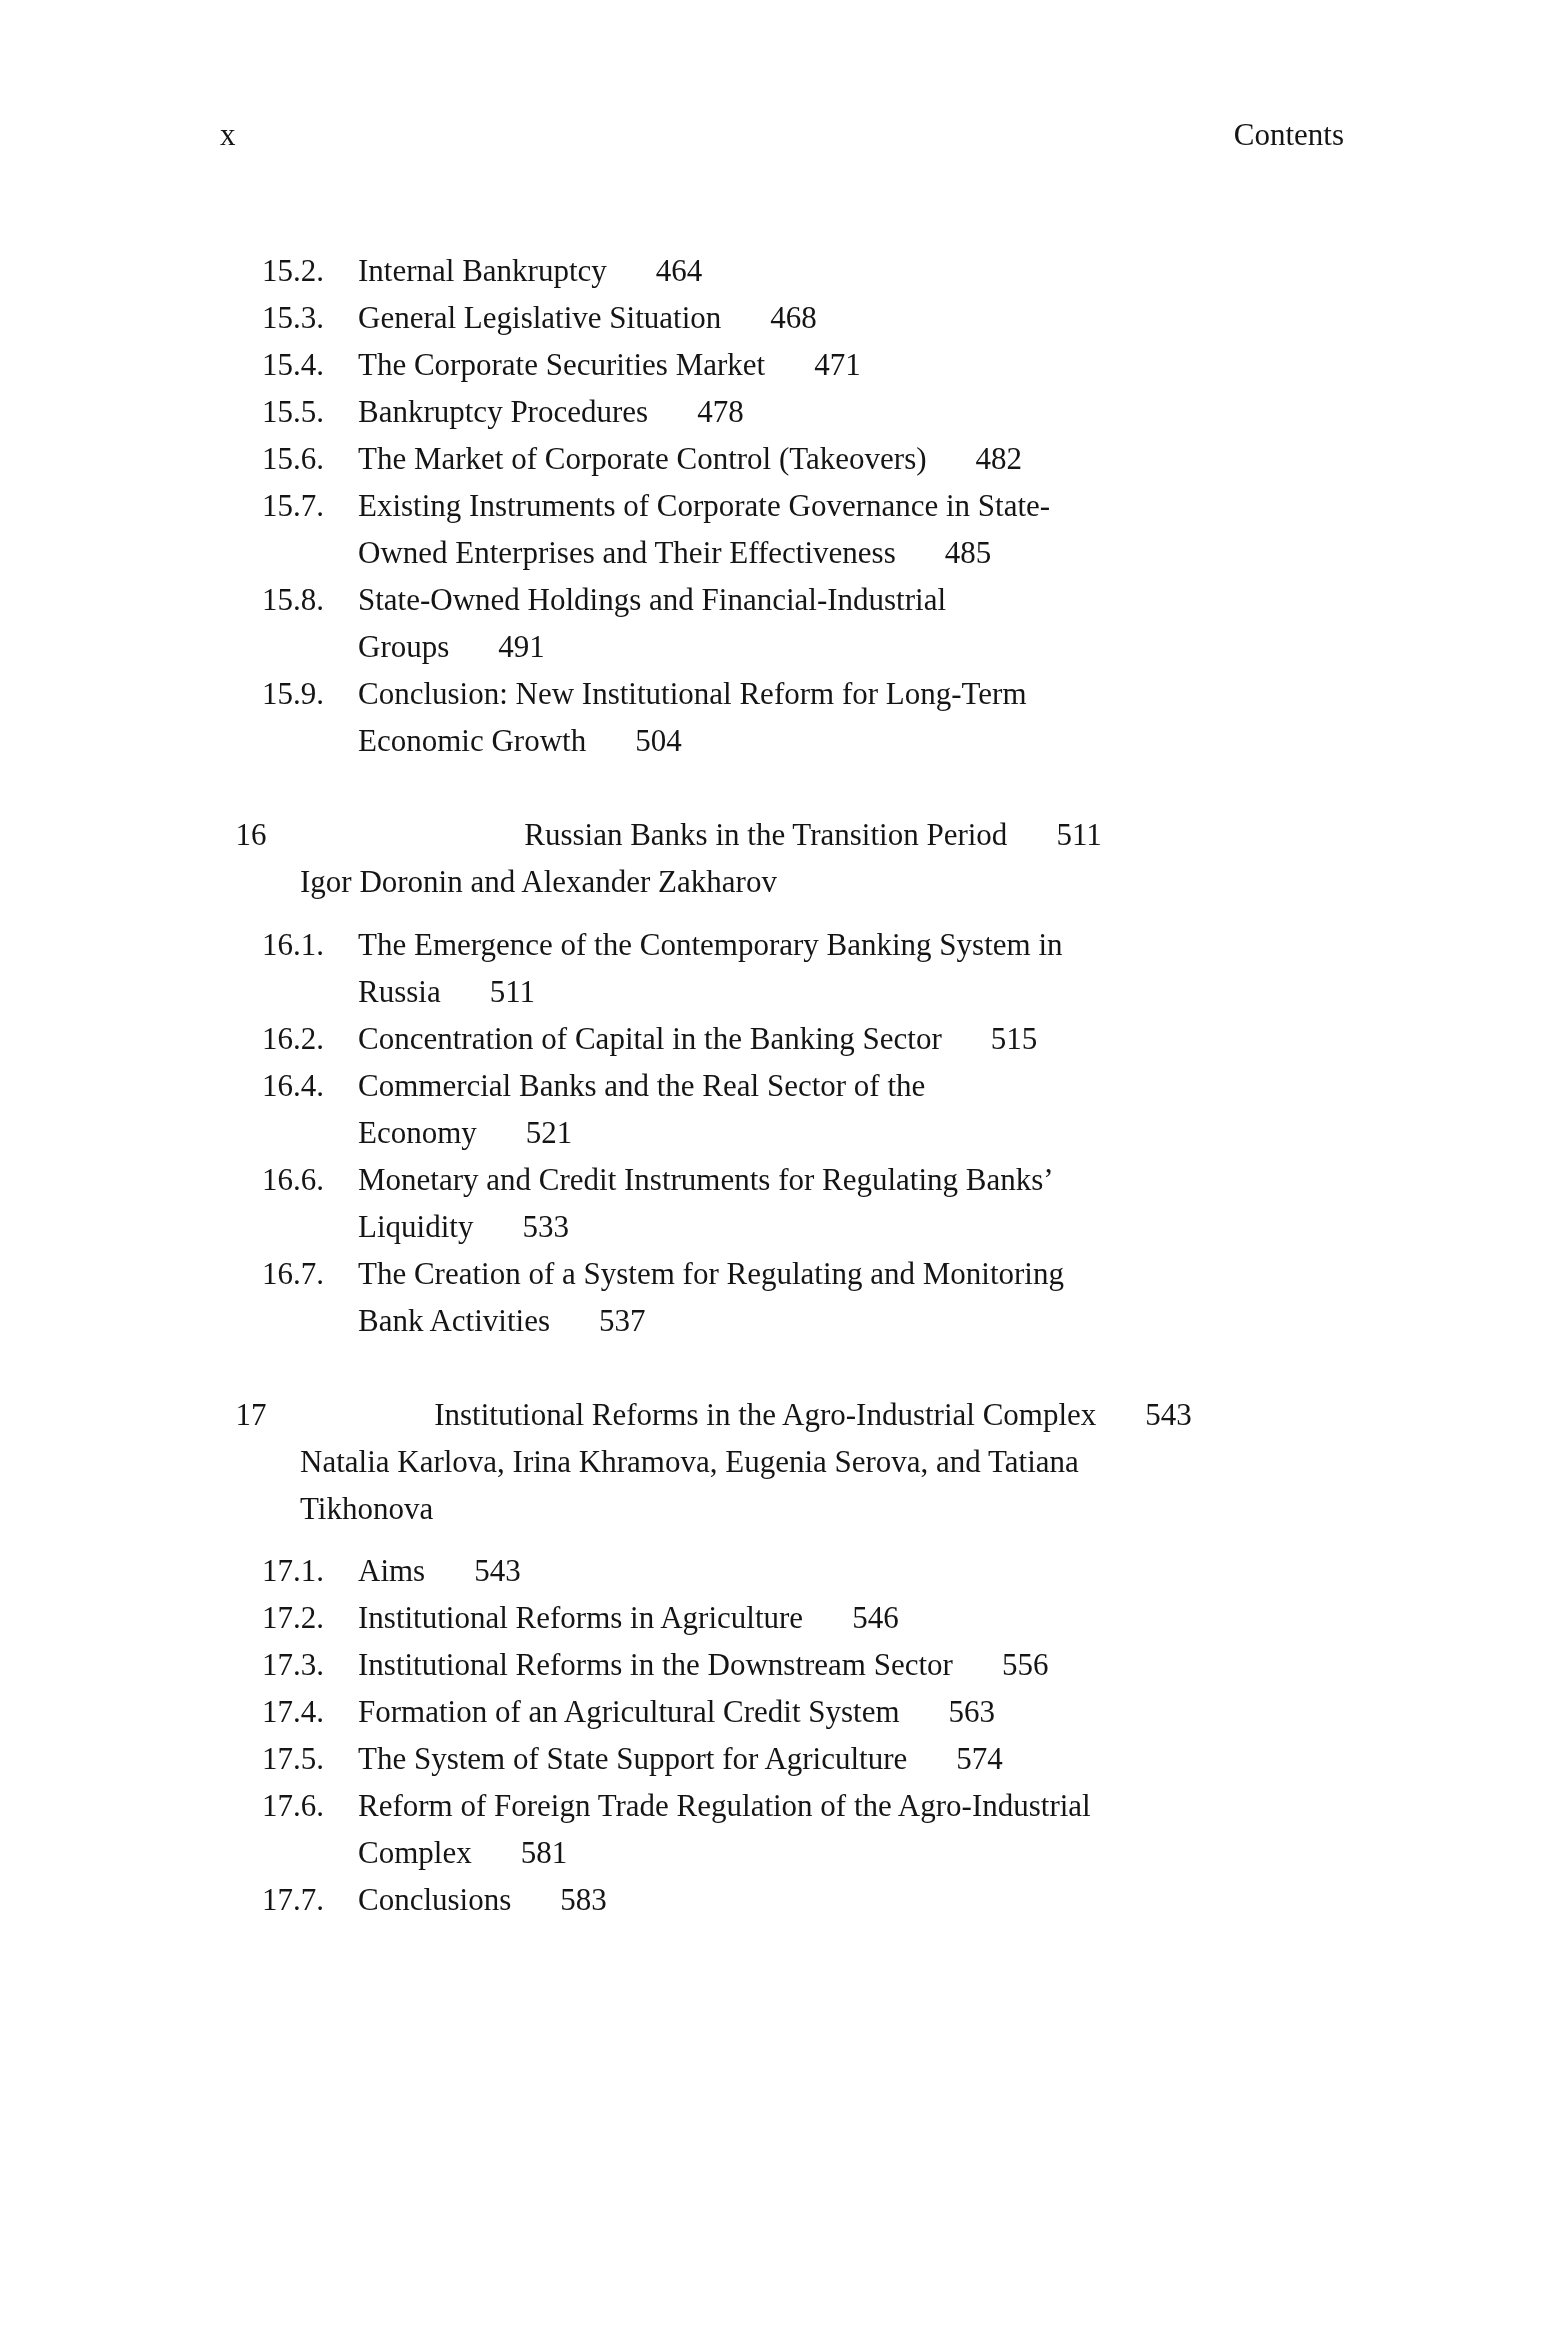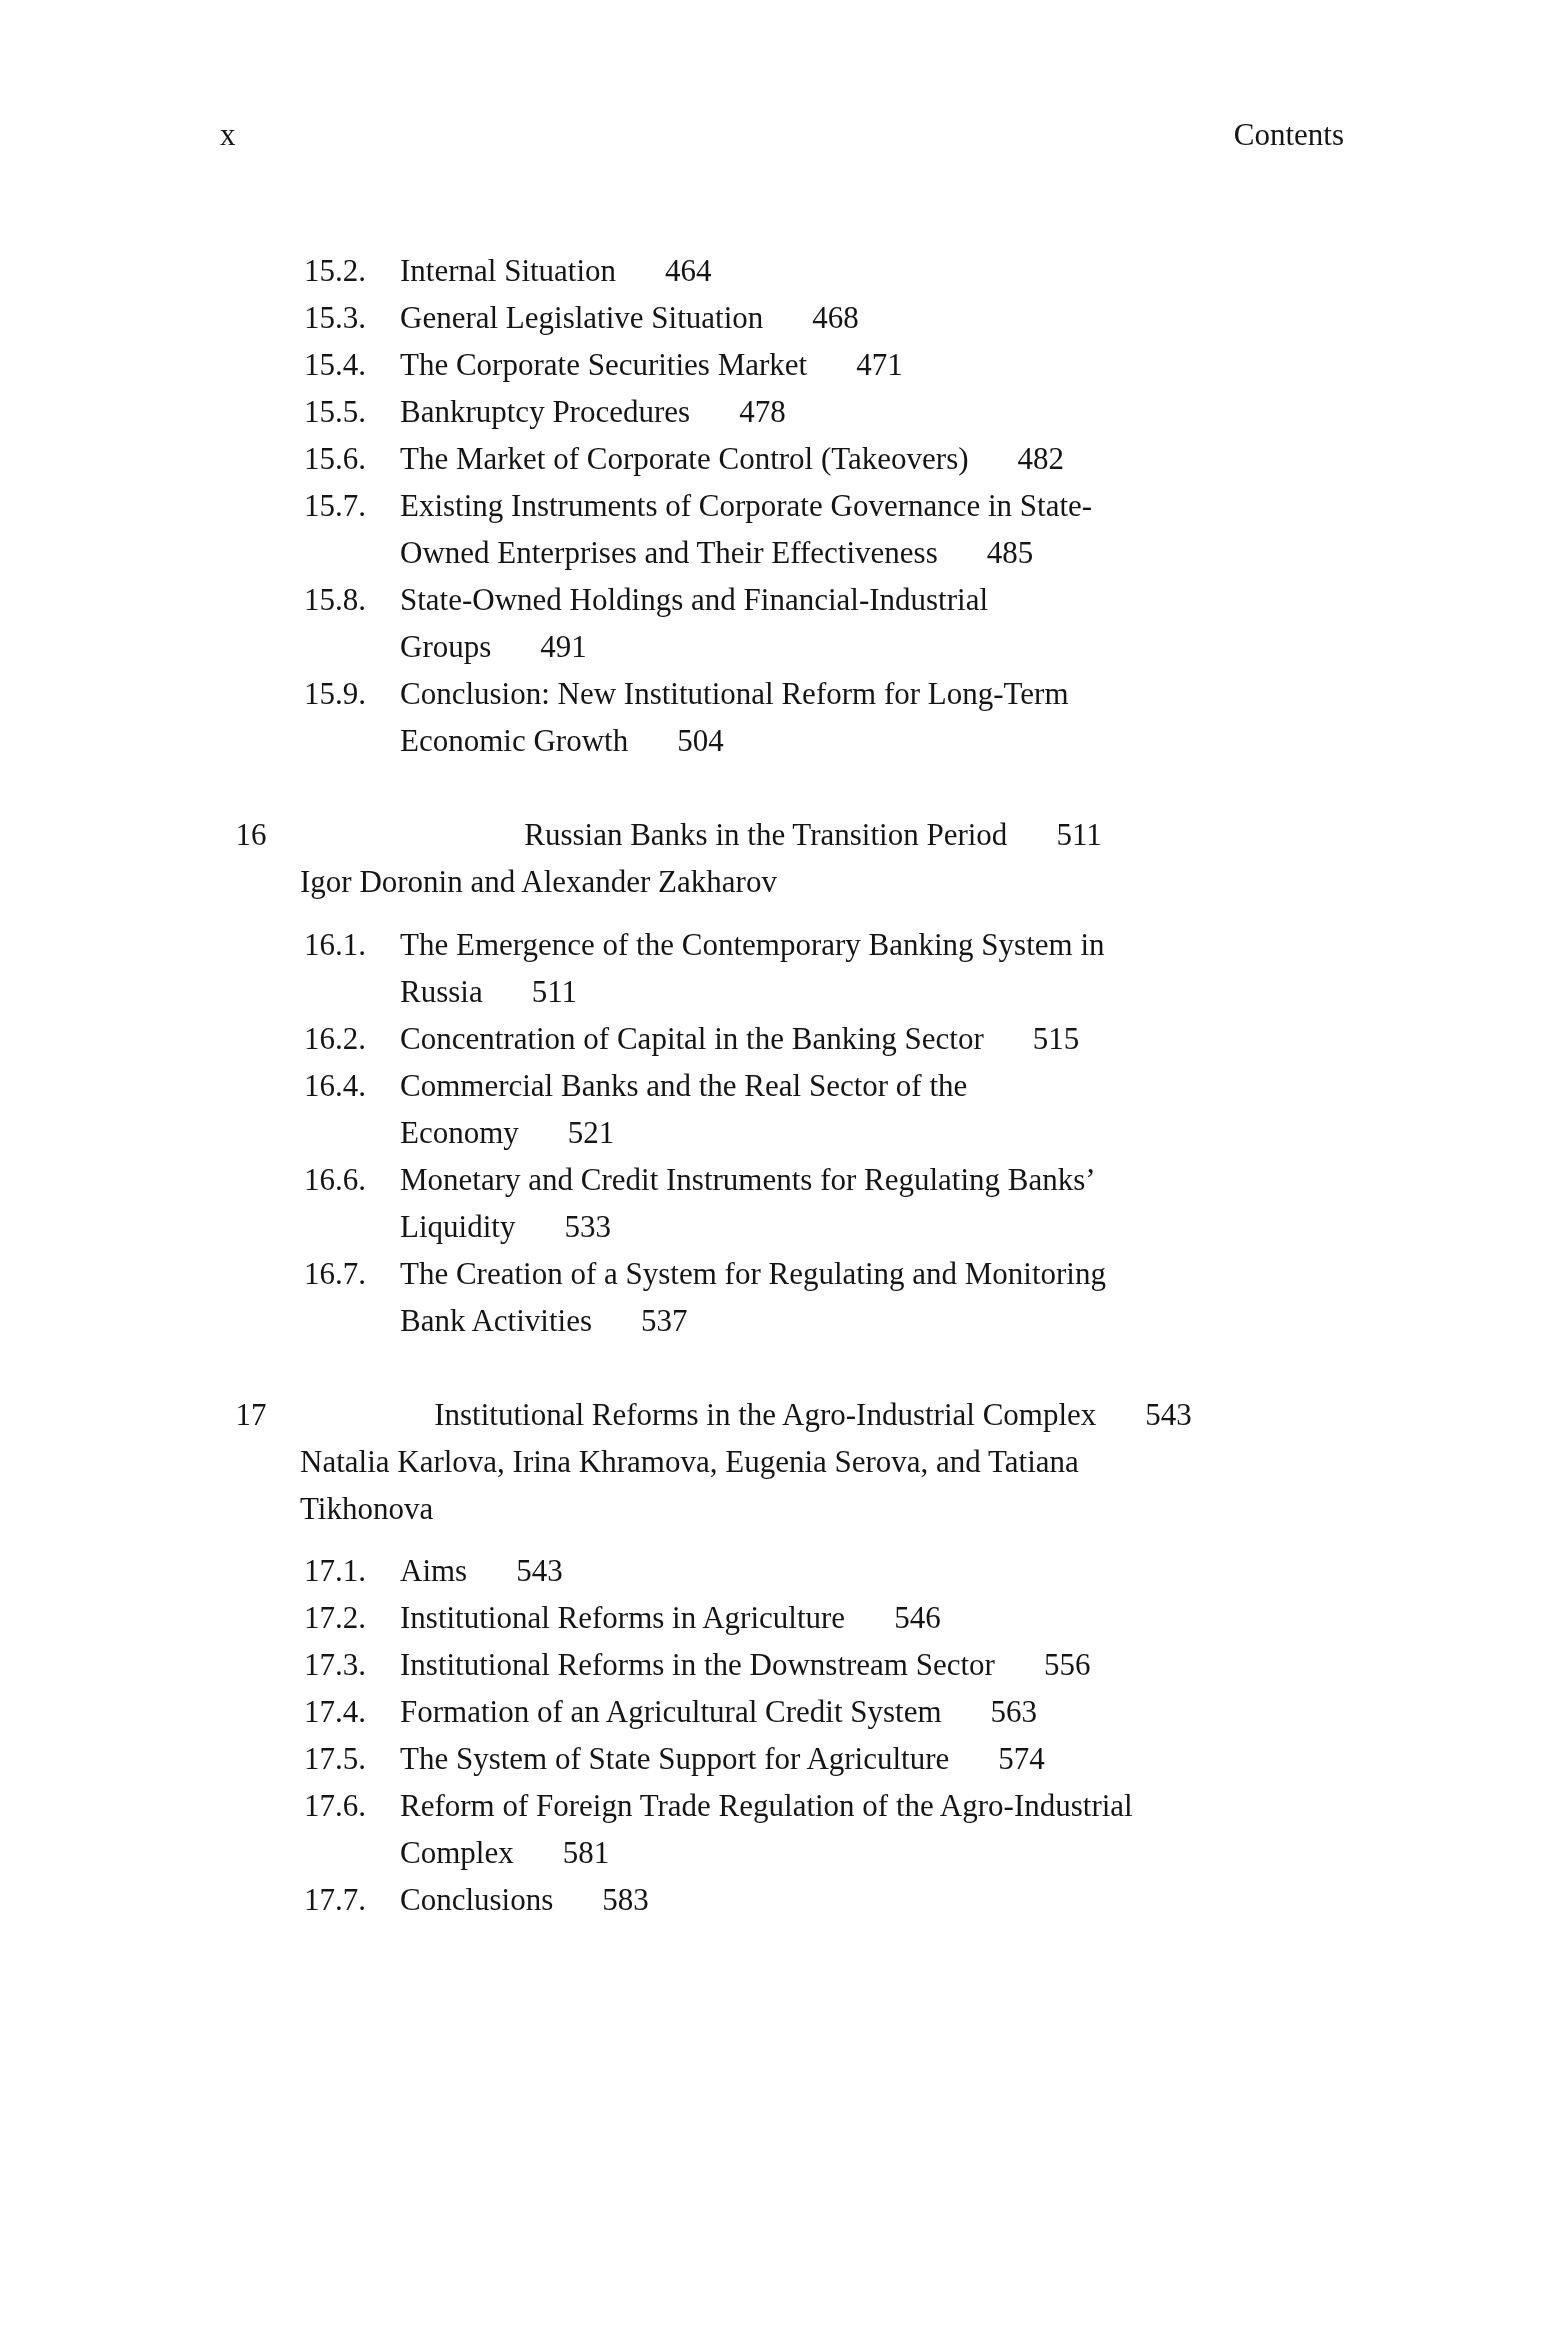--- a/index.html
+++ b/index.html
@@ -24,21 +24,21 @@
   .pagehead {
     display: flex;
     justify-content: space-between;
     align-items: baseline;
     line-height: 35px;
     margin-bottom: 95px;
   }
   .content { line-height: 47px; }
   .entry {
     display: flex;
-    margin-left: 84px;
+    margin-left: 42px;
   }
   .entry .num {
     width: 96px;
     flex: none;
   }
   .entry .txt { flex: 1; }
   .line { display: block; }
   .chapter {
     display: flex;
     margin-top: 47px;
@@ -63,21 +63,21 @@
   <div class="pagehead">
     <span>x</span>
     <span>Contents</span>
   </div>
 
   <div class="content">
 
     <div class="entry">
       <span class="num">15.2.</span>
       <span class="txt">
-        <span class="line"><span>Internal Situation</span><span class="pg">464</span></span>
+        <span class="line"><span>Internal Bankruptcy</span><span class="pg">464</span></span>
       </span>
     </div>
     <div class="entry">
       <span class="num">15.3.</span>
       <span class="txt">
         <span class="line"><span>General Legislative Situation</span><span class="pg">468</span></span>
       </span>
     </div>
     <div class="entry">
       <span class="num">15.4.</span>

